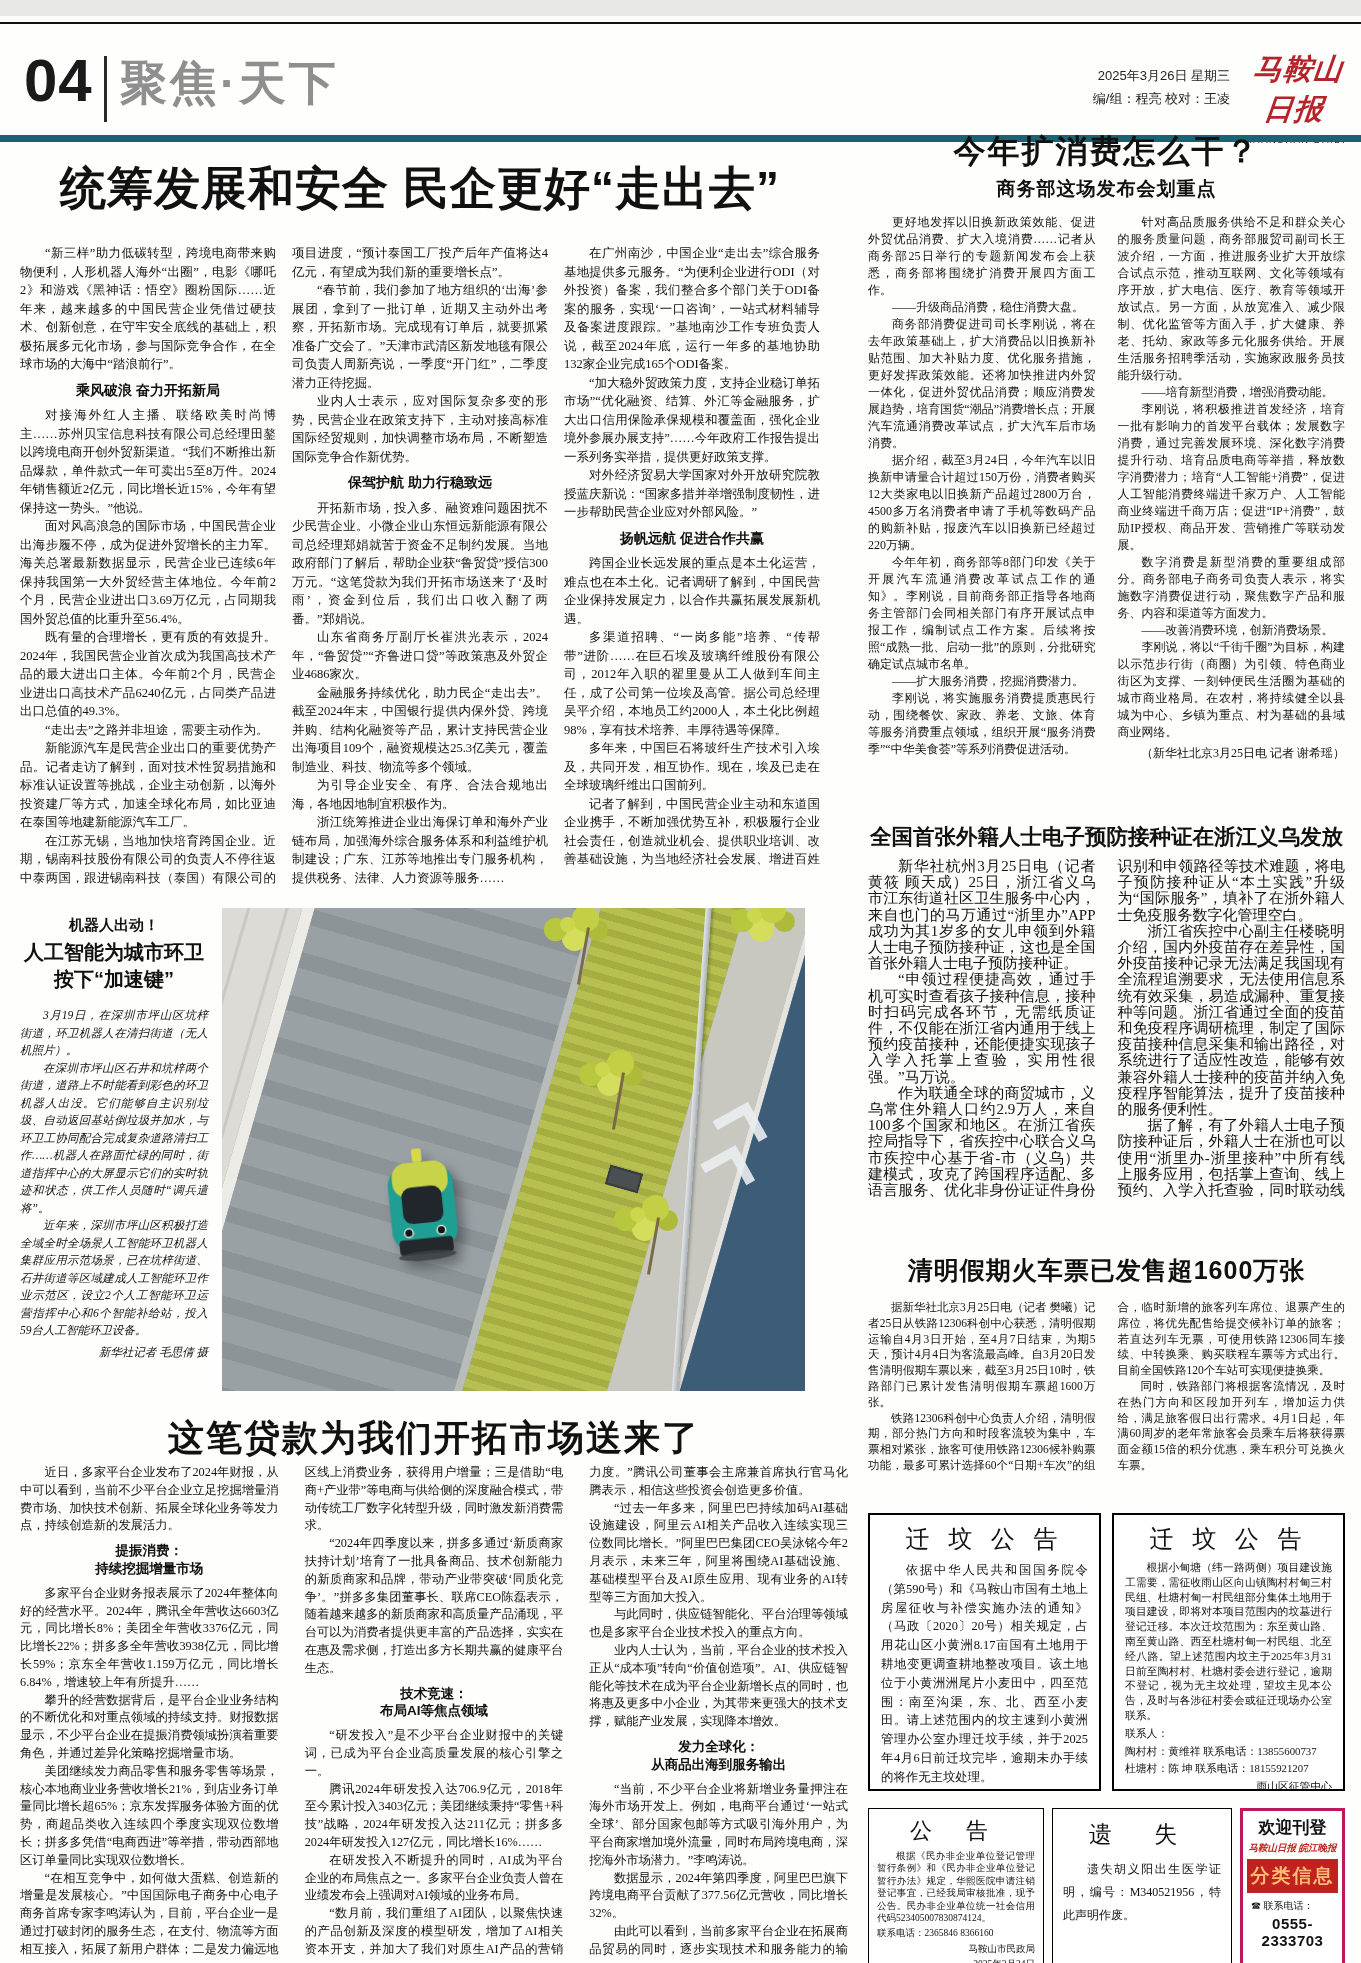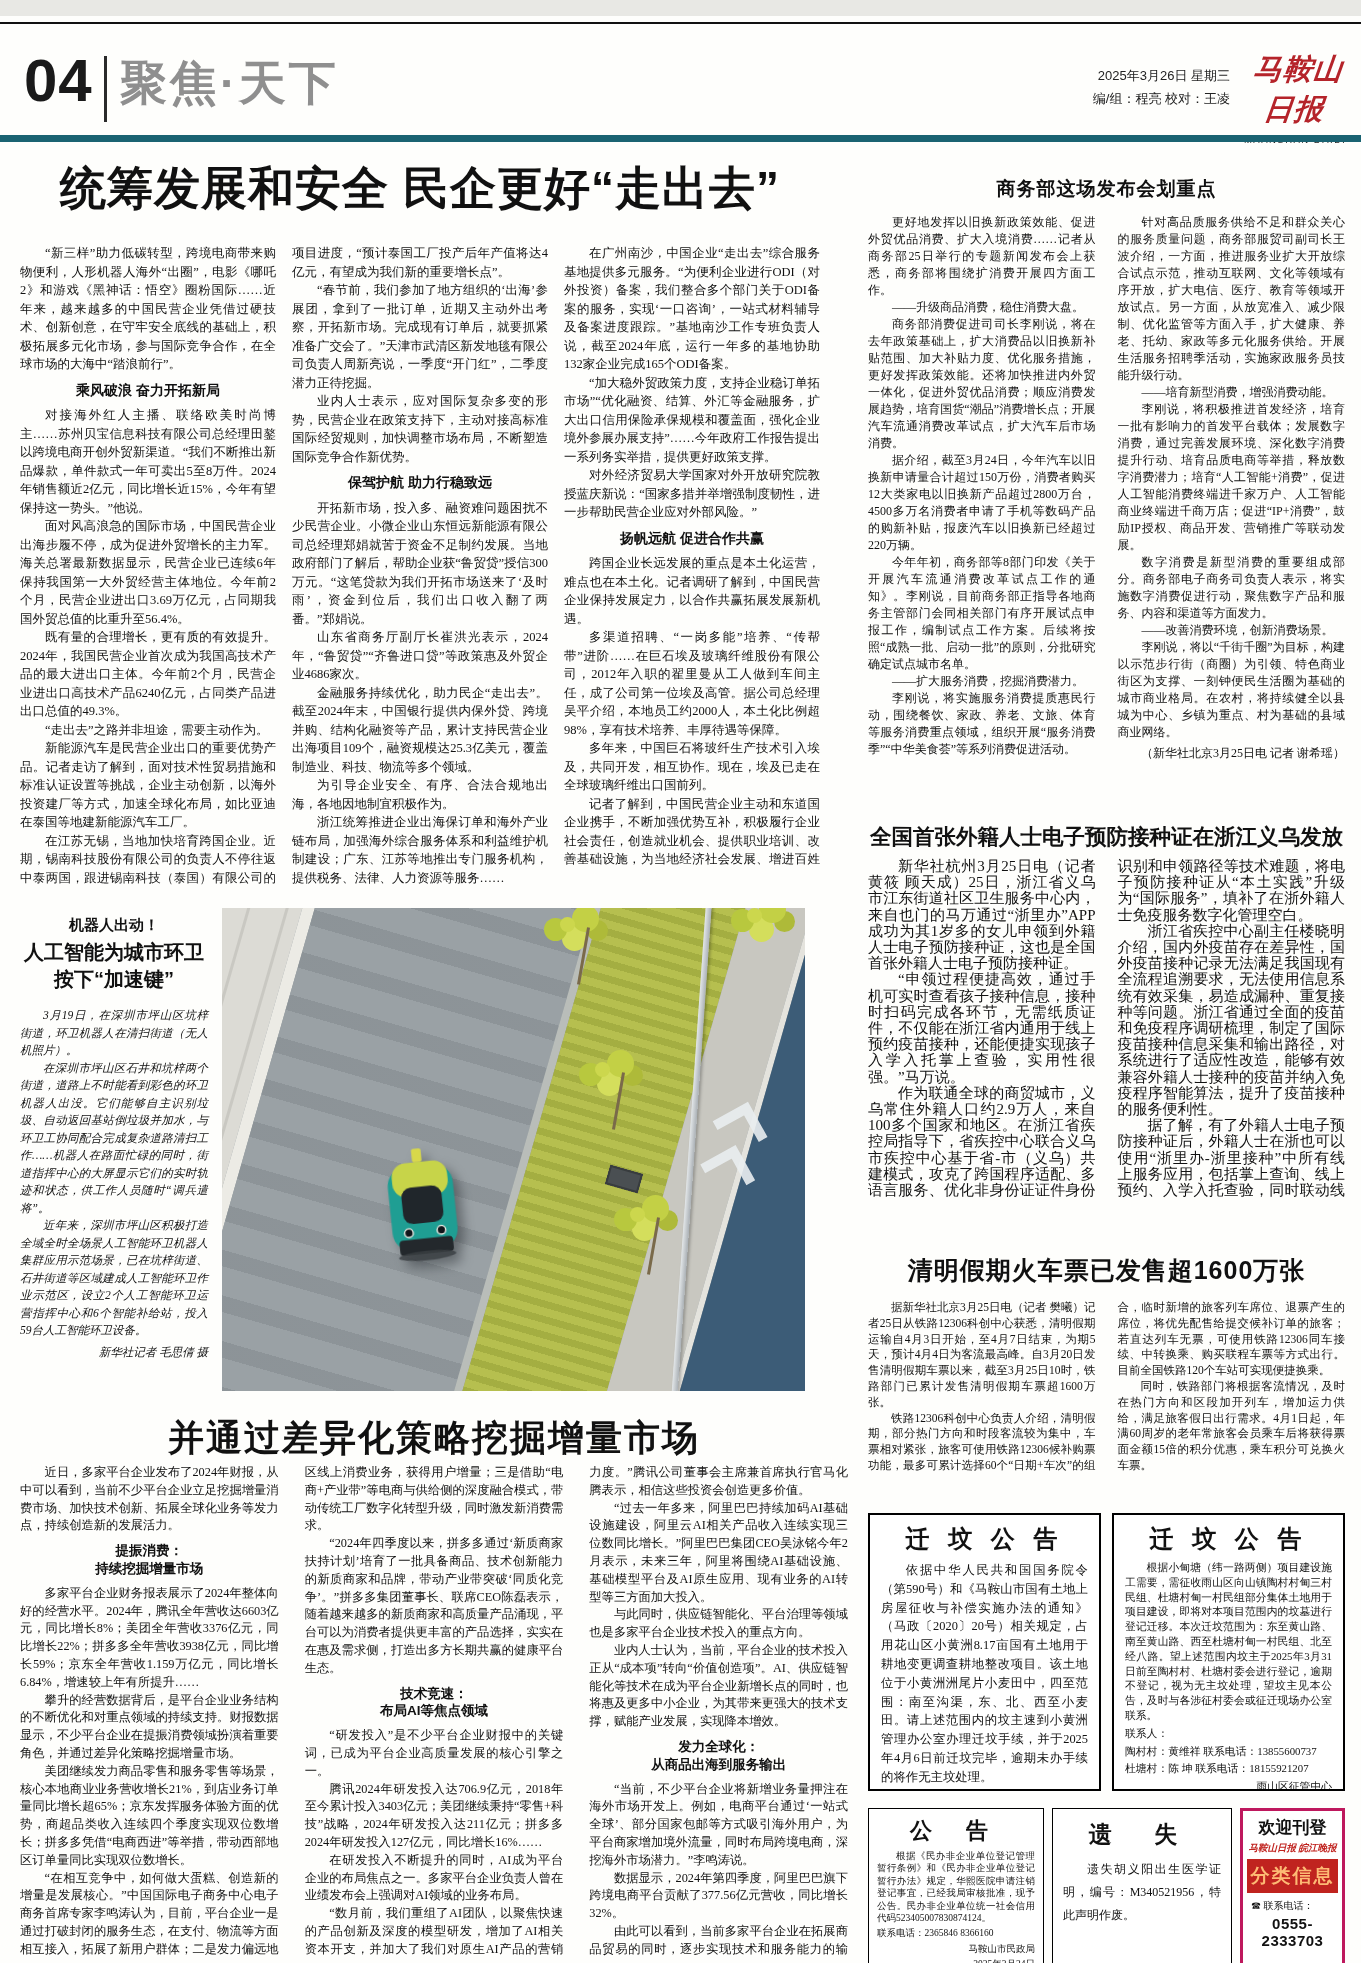--- a/index.html
+++ b/index.html
@@ -81,21 +81,21 @@
           font-family:"Liberation Sans",sans-serif;}
   .vax-body{left:868px;top:842px;width:477px;height:352px;column-count:2;column-gap:22px;
             font-size:15px;line-height:16.2px;}
   .train-hl{left:868px;top:1238px;width:477px;text-align:center;font-size:25px;font-weight:900;
             font-family:"Liberation Sans",sans-serif;letter-spacing:1px;}
   .train-body{left:868px;top:1284px;width:477px;height:186px;column-count:2;column-gap:22px;
               font-size:11.5px;line-height:15.8px;}
 
   
   .noticebox{border:2px solid #000;background:#fff;padding:8px 11px;box-sizing:border-box;overflow:hidden;}
-  .ntitle{text-align:center;font-weight:700;font-family:"Liberation Sans",sans-serif;}
+  .ntitle{text-align:center;font-weight:400;font-family:"Liberation Sans",sans-serif;}
   .grave1{left:868px;top:1497px;width:233px;height:278px;}
   .grave1 .ntitle{font-size:24px;letter-spacing:6px;margin-bottom:6px;}
   .grave1 .nbody{font-size:12.4px;line-height:18.8px;text-align:justify;}
   .grave2{left:1112px;top:1497px;width:233px;height:278px;}
   .grave2 .ntitle{font-size:24px;letter-spacing:6px;margin-bottom:5px;}
   .grave2 .nbody{font-size:10.8px;line-height:14.8px;text-align:justify;}
   .gonggao{left:868px;top:1792px;width:176px;height:166px;border-width:1.5px;padding:5px 8px;}
   .gonggao .ntitle{font-size:22px;letter-spacing:14px;margin:2px 0 4px;}
   .gonggao .nbody{font-size:9.5px;line-height:12.4px;text-align:justify;}
   .yishi{left:1052px;top:1792px;width:180px;height:156px;border-width:1.5px;padding:6px 10px;}
@@ -206,21 +206,21 @@
       <rect x="21" y="22" width="58" height="36" rx="15" fill="#c7d449"></rect>
       <rect x="44" y="8" width="10" height="14" rx="2" fill="#d8d84a"></rect>
       <rect x="29" y="48" width="42" height="38" rx="10" fill="#20262b"></rect>
       <rect x="22" y="102" width="56" height="16" rx="4" fill="#23282c"></rect>
       <circle cx="33" cy="95" r="4.5" fill="#10151a" stroke="#e8e8e0" stroke-width="1.5"></circle>
       <circle cx="67" cy="95" r="4.5" fill="#10151a" stroke="#e8e8e0" stroke-width="1.5"></circle>
       <ellipse cx="50" cy="120" rx="30" ry="5" fill="#3a3f42" opacity=".8"></ellipse>
     </svg>
   </div>
 
-  <div class="abs plat-hl">并通过差异化策略挖掘增量市场</div>
+  <div class="abs plat-hl">这笔贷款为我们开拓市场送来了</div>
   <div class="abs plat-body cols">
       <div class="para">近日，多家平台企业发布了2024年财报，从中可以看到，当前不少平台企业立足挖掘增量消费市场、加快技术创新、拓展全球化业务等发力点，持续创造新的发展活力。</div>
       <div class="subhead">提振消费：
 持续挖掘增量市场</div>
       <div class="para">多家平台企业财务报表展示了2024年整体向好的经营水平。2024年，腾讯全年营收达6603亿元，同比增长8%；美团全年营收3376亿元，同比增长22%；拼多多全年营收3938亿元，同比增长59%；京东全年营收1.159万亿元，同比增长6.84%，增速较上年有所提升……</div>
       <div class="para">攀升的经营数据背后，是平台企业业务结构的不断优化和对重点领域的持续支持。财报数据显示，不少平台企业在提振消费领域扮演着重要角色，并通过差异化策略挖掘增量市场。</div>
       <div class="para">美团继续发力商品零售和服务零售等场景，核心本地商业业务营收增长21%，到店业务订单量同比增长超65%；京东发挥服务体验方面的优势，商超品类收入连续四个季度实现双位数增长；拼多多凭借“电商西进”等举措，带动西部地区订单量同比实现双位数增长。</div>
       <div class="para">“在相互竞争中，如何做大蛋糕、创造新的增量是发展核心。”中国国际电子商务中心电子商务首席专家李鸣涛认为，目前，平台企业一是通过打破封闭的服务生态，在支付、物流等方面相互接入，拓展了新用户群体；二是发力偏远地区线上消费业务，获得用户增量；三是借助“电商+产业带”等电商与供给侧的深度融合模式，带动传统工厂数字化转型升级，同时激发新消费需求。</div>
       <div class="para">“2024年四季度以来，拼多多通过‘新质商家扶持计划’培育了一批具备商品、技术创新能力的新质商家和品牌，带动产业带突破‘同质化竞争’。”拼多多集团董事长、联席CEO陈磊表示，随着越来越多的新质商家和高质量产品涌现，平台可以为消费者提供更丰富的产品选择，实实在在惠及需求侧，打造出多方长期共赢的健康平台生态。</div>
       <div class="subhead">技术竞速：
@@ -232,20 +232,21 @@
       <div class="para">“过去一年多来，阿里巴巴持续加码AI基础设施建设，阿里云AI相关产品收入连续实现三位数同比增长。”阿里巴巴集团CEO吴泳铭今年2月表示，未来三年，阿里将围绕AI基础设施、基础模型平台及AI原生应用、现有业务的AI转型等三方面加大投入。</div>
       <div class="para">与此同时，供应链智能化、平台治理等领域也是多家平台企业技术投入的重点方向。</div>
       <div class="para">业内人士认为，当前，平台企业的技术投入正从“成本项”转向“价值创造项”。AI、供应链智能化等技术在成为平台企业新增长点的同时，也将惠及更多中小企业，为其带来更强大的技术支撑，赋能产业发展，实现降本增效。</div>
       <div class="subhead">发力全球化：
 从商品出海到服务输出</div>
       <div class="para">“当前，不少平台企业将新增业务量押注在海外市场开发上。例如，电商平台通过‘一站式全球’、部分国家包邮等方式吸引海外用户，为平台商家增加境外流量，同时布局跨境电商，深挖海外市场潜力。”李鸣涛说。</div>
       <div class="para">数据显示，2024年第四季度，阿里巴巴旗下跨境电商平台贡献了377.56亿元营收，同比增长32%。</div>
       <div class="para">由此可以看到，当前多家平台企业在拓展商品贸易的同时，逐步实现技术和服务能力的输出。</div>
     </div>
 
+  <div class="abs cons-hl">今年扩消费怎么干？</div>
   <div class="abs cons-sub">商务部这场发布会划重点</div>
   <div class="abs cons-body cols">
       <div class="para">更好地发挥以旧换新政策效能、促进外贸优品消费、扩大入境消费……记者从商务部25日举行的专题新闻发布会上获悉，商务部将围绕扩消费开展四方面工作。</div>
       <div class="para">——升级商品消费，稳住消费大盘。</div>
       <div class="para">商务部消费促进司司长李刚说，将在去年政策基础上，扩大消费品以旧换新补贴范围、加大补贴力度、优化服务措施，更好发挥政策效能。还将加快推进内外贸一体化，促进外贸优品消费；顺应消费发展趋势，培育国货“潮品”消费增长点；开展汽车流通消费改革试点，扩大汽车后市场消费。</div>
       <div class="para">据介绍，截至3月24日，今年汽车以旧换新申请量合计超过150万份，消费者购买12大类家电以旧换新产品超过2800万台，4500多万名消费者申请了手机等数码产品的购新补贴，报废汽车以旧换新已经超过220万辆。</div>
       <div class="para">今年年初，商务部等8部门印发《关于开展汽车流通消费改革试点工作的通知》。李刚说，目前商务部正指导各地商务主管部门会同相关部门有序开展试点申报工作，编制试点工作方案。后续将按照“成熟一批、启动一批”的原则，分批研究确定试点城市名单。</div>
       <div class="para">——扩大服务消费，挖掘消费潜力。</div>
       <div class="para">李刚说，将实施服务消费提质惠民行动，围绕餐饮、家政、养老、文旅、体育等服务消费重点领域，组织开展“服务消费季”“中华美食荟”等系列消费促进活动。</div>
       <div class="para">针对高品质服务供给不足和群众关心的服务质量问题，商务部服贸司副司长王波介绍，一方面，推进服务业扩大开放综合试点示范，推动互联网、文化等领域有序开放，扩大电信、医疗、教育等领域开放试点。另一方面，从放宽准入、减少限制、优化监管等方面入手，扩大健康、养老、托幼、家政等多元化服务供给。开展生活服务招聘季活动，实施家政服务员技能升级行动。</div>

